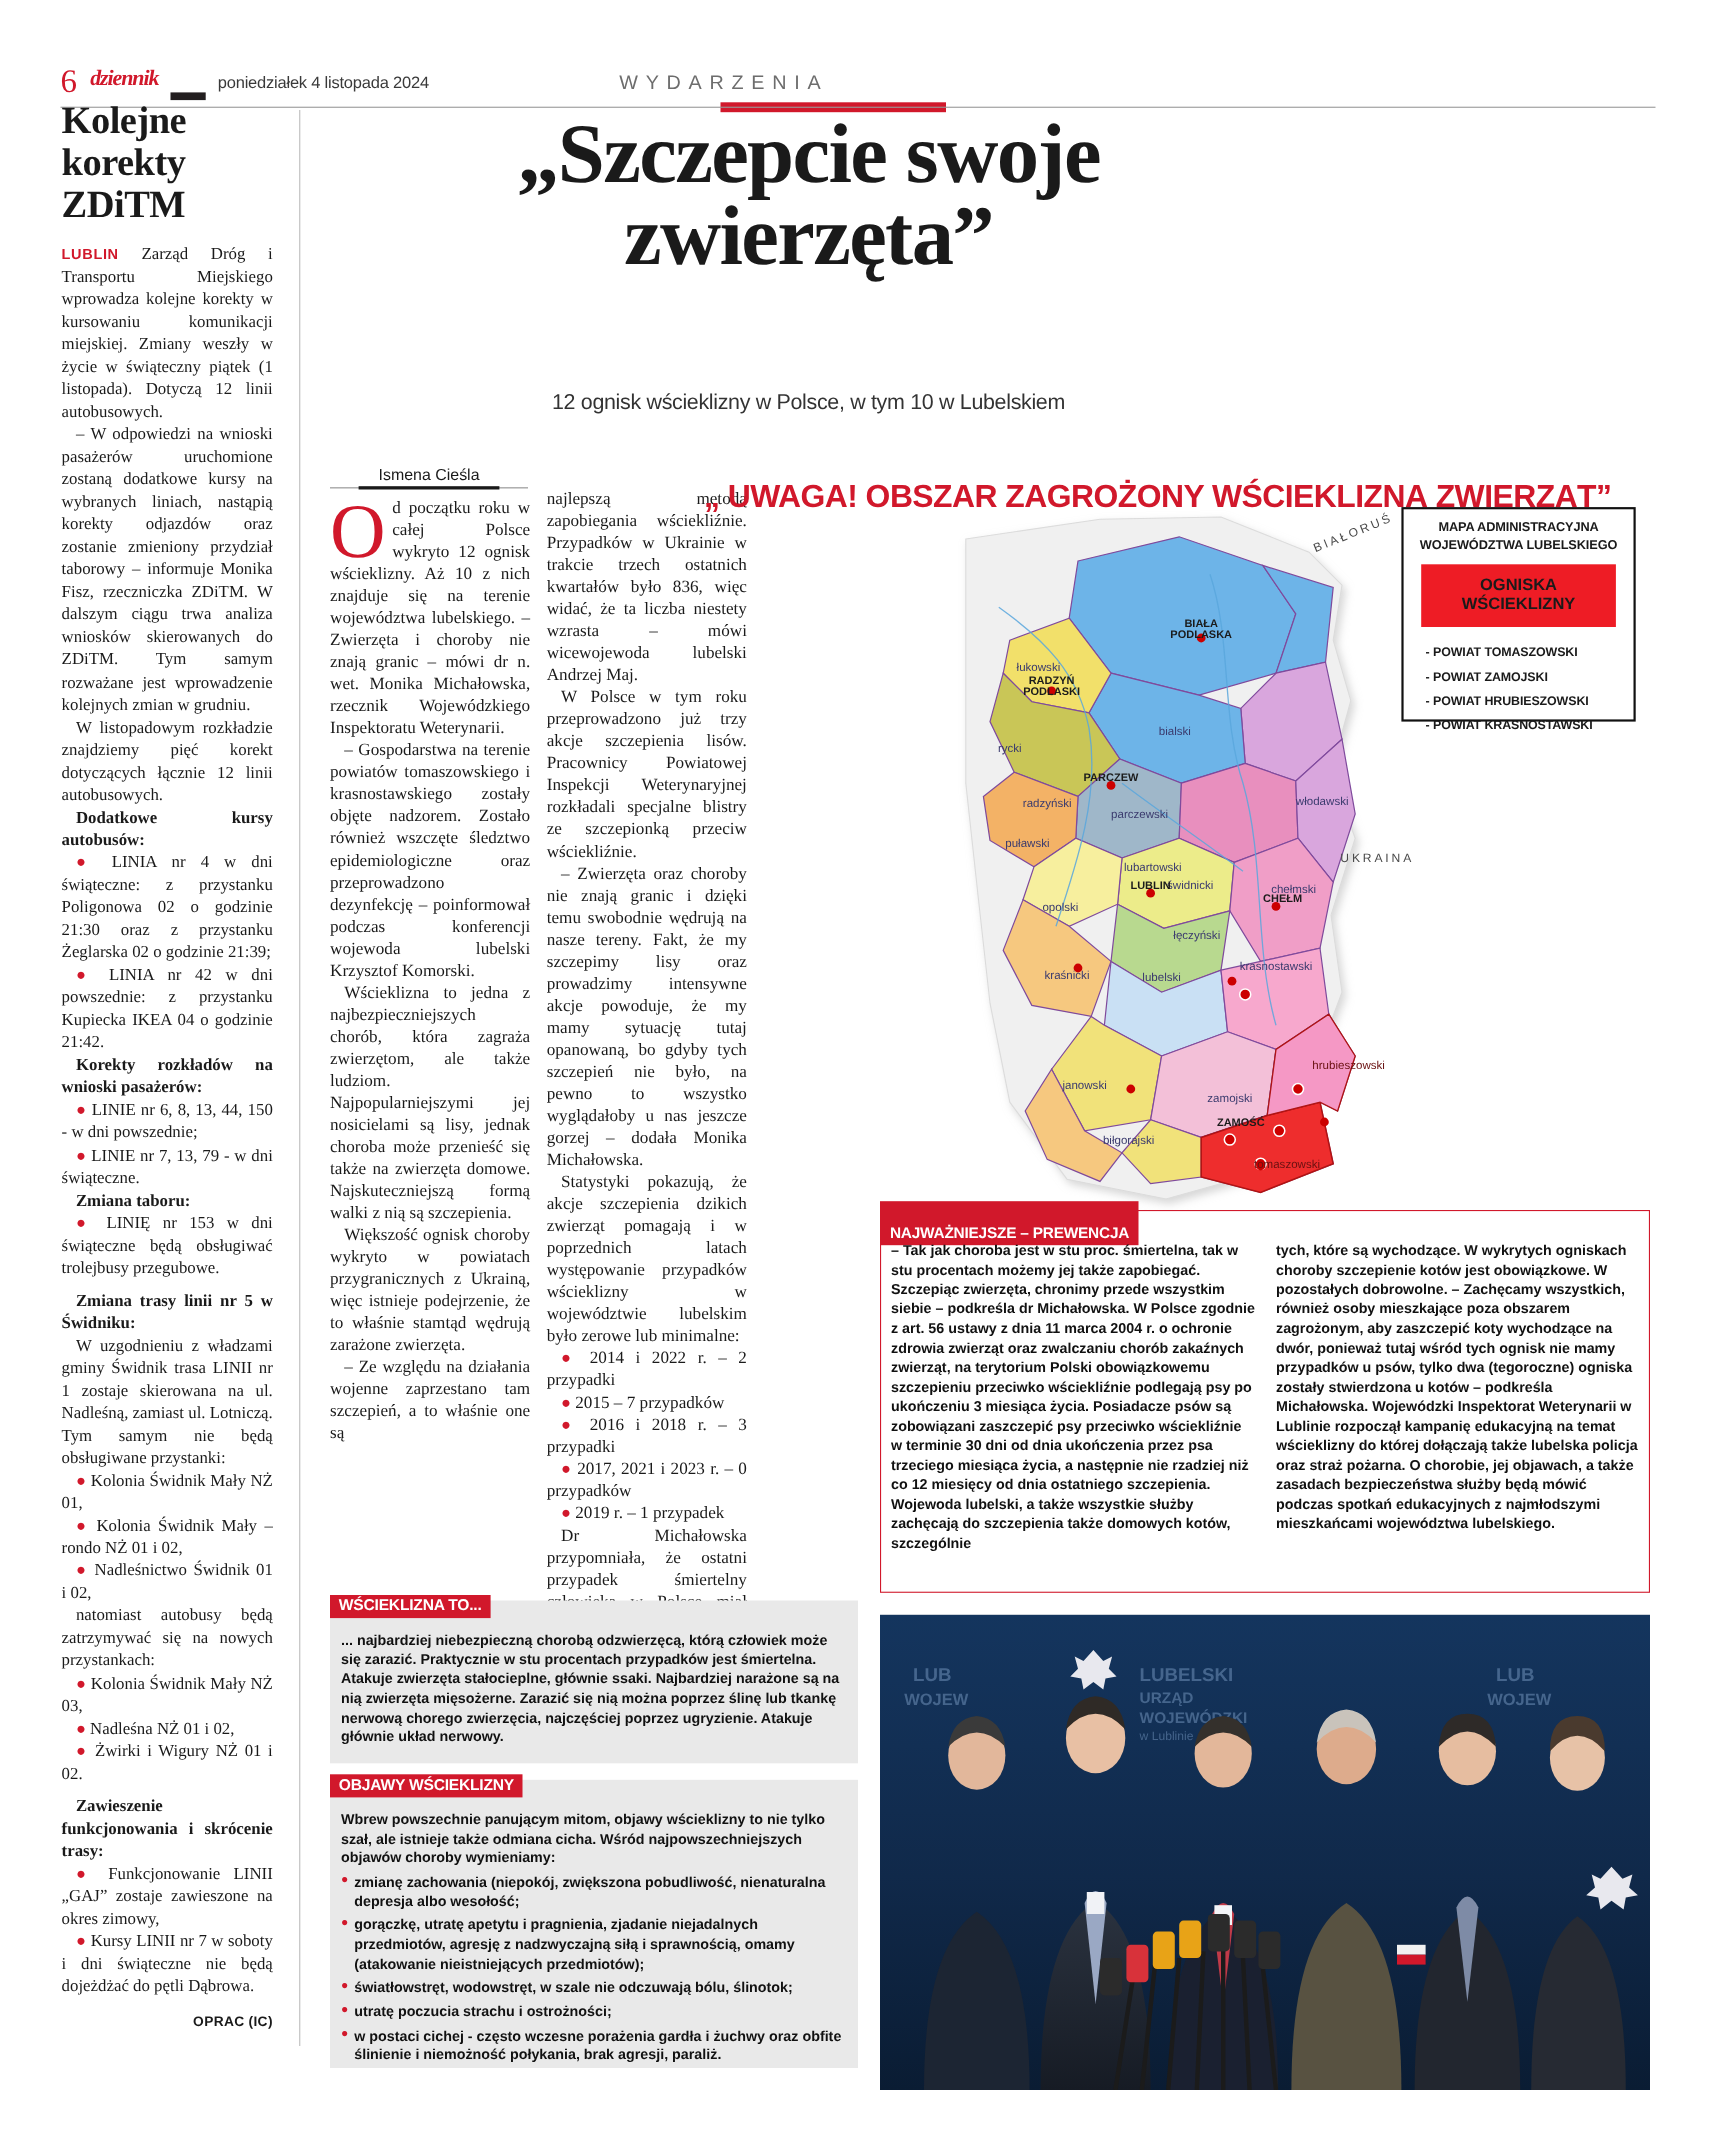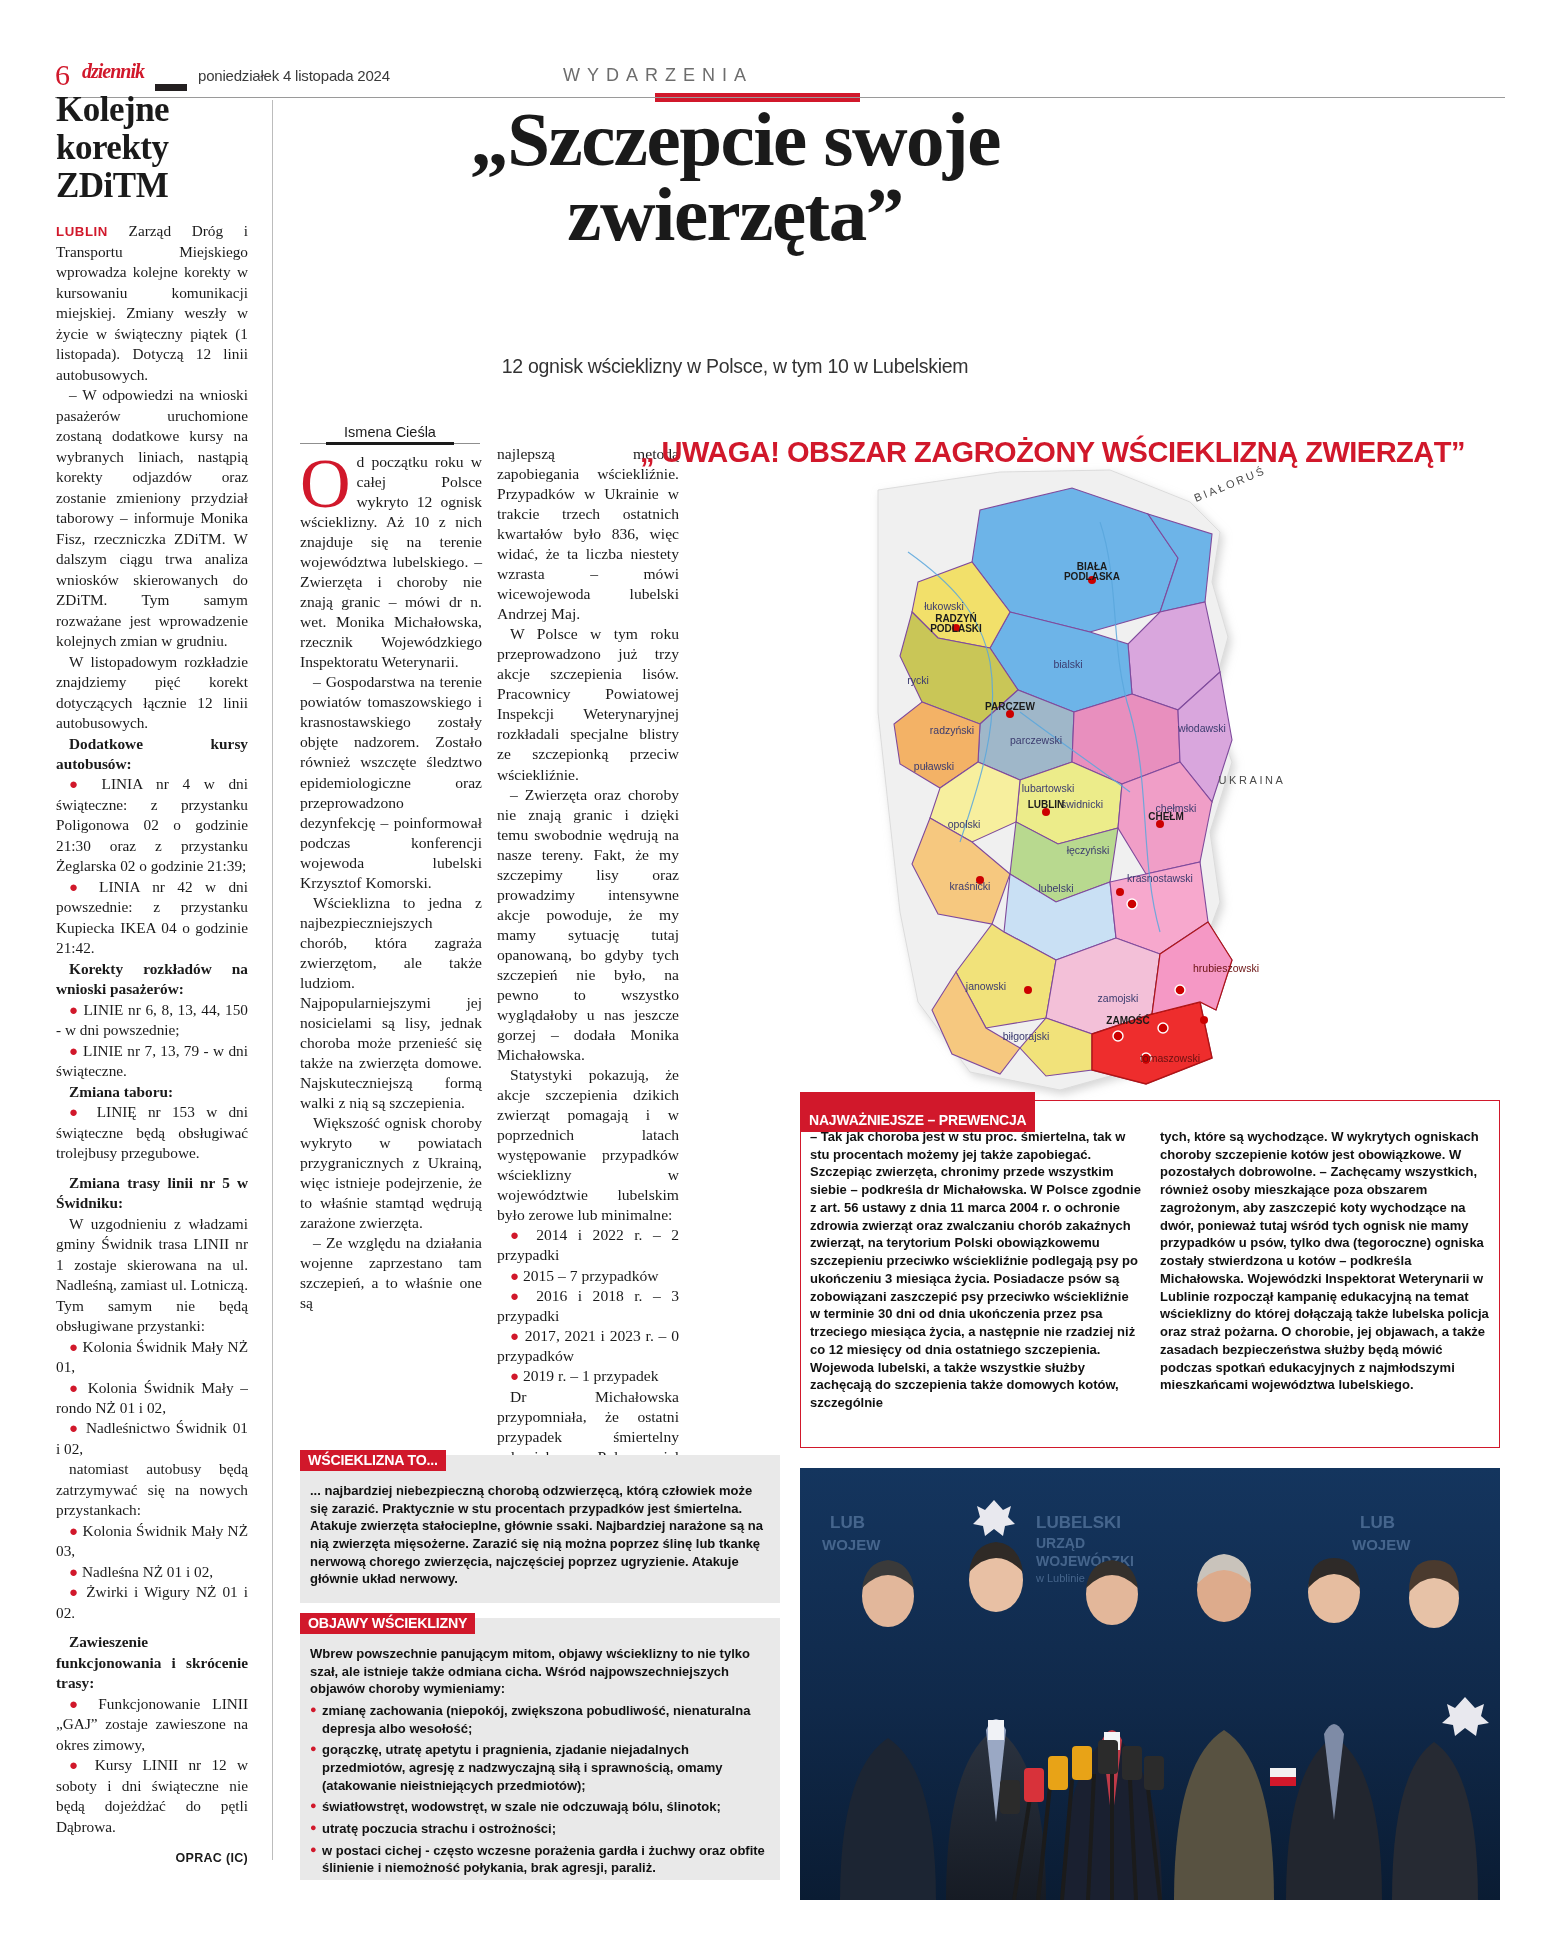--- a/index.html
+++ b/index.html
@@ -194,21 +194,21 @@
       <p class="bullet"><span class="bl">●</span> <span>Kolonia Świdnik Mały NŻ 01,</span></p>
       <p class="bullet"><span class="bl">●</span> <span>Kolonia Świdnik Mały – rondo NŻ 01 i 02,</span></p>
       <p class="bullet"><span class="bl">●</span> <span>Nadleśnictwo Świdnik 01 i 02,</span></p>
       <p>natomiast autobusy będą zatrzymywać się na nowych przystankach:</p>
       <p class="bullet"><span class="bl">●</span> <span>Kolonia Świdnik Mały NŻ 03,</span></p>
       <p class="bullet"><span class="bl">●</span> <span>Nadleśna NŻ 01 i 02,</span></p>
       <p class="bullet"><span class="bl">●</span> <span>Żwirki i Wigury NŻ 01 i 02.</span></p>
       <div class="lc-sep"></div>
       <p class="bold">Zawieszenie funkcjonowania i skrócenie trasy:</p>
       <p class="bullet"><span class="bl">●</span> <span>Funkcjonowanie LINII „GAJ” zostaje zawieszone na okres zimowy,</span></p>
-      <p class="bullet"><span class="bl">●</span> <span>Kursy LINII nr 12 w soboty i dni świąteczne nie będą dojeżdżać do pętli Dąbrowa.</span></p>
+      <p class="bullet"><span class="bl">●</span> <span>Kursy LINII nr 7 w soboty i dni świąteczne nie będą dojeżdżać do pętli Dąbrowa.</span></p>
       <div class="lc-opr">OPRAC (IC)</div>
     </div>
   </div>
 
   <div class="col-rule" style="left:272px; top:100px; height:1760px;"></div>
 
   <div class="headline">
     <div>„Szczepcie swoje</div>
     <div>zwierzęta”</div>
   </div>
@@ -342,20 +342,30 @@
         <text x="186" y="346" text-anchor="middle">LUBLIN</text>
         <text x="306" y="358" text-anchor="middle">CHEŁM</text>
         <text x="268" y="562" text-anchor="middle">ZAMOŚĆ</text>
       </g>
 
       <text x="336" y="40" font-family="Liberation Sans, sans-serif" font-size="11" fill="#4a4a4a" letter-spacing="2.6" transform="rotate(-22 336 40)">BIAŁORUŚ</text>
       <text x="392" y="322" font-family="Liberation Sans, sans-serif" font-size="11" fill="#4a4a4a" letter-spacing="2.6" text-anchor="middle">UKRAINA</text>
     </svg>
   </div>
 
+  <div class="legend-box">
+    <div class="legend-title">MAPA ADMINISTRACYJNA WOJEWÓDZTWA LUBELSKIEGO</div>
+    <div class="legend-red">OGNISKA WŚCIEKLIZNY</div>
+    <div class="legend-list">
+      <div>- POWIAT TOMASZOWSKI</div>
+      <div>- POWIAT ZAMOJSKI</div>
+      <div>- POWIAT HRUBIESZOWSKI</div>
+      <div>- POWIAT KRASNOSTAWSKI</div>
+    </div>
+  </div>
 
   <div class="prew-box"></div>
   <div class="prew-tab">NAJWAŻNIEJSZE – PREWENCJA</div>
   <div class="prew-cols">
     <div class="prew-col">– Tak jak choroba jest w stu proc. śmiertelna, tak w stu procentach możemy jej także zapobiegać. Szczepiąc zwierzęta, chronimy przede wszystkim siebie – podkreśla dr Michałowska.
 W Polsce zgodnie z art. 56 ustawy z dnia 11 marca 2004 r. o ochronie zdrowia zwierząt oraz zwalczaniu chorób zakaźnych zwierząt, na terytorium Polski obowiązkowemu szczepieniu przeciwko wściekliźnie podlegają psy po ukończeniu 3 miesiąca życia. Posiadacze psów są zobowiązani zaszczepić psy przeciwko wściekliźnie w terminie 30 dni od dnia ukończenia przez psa trzeciego miesiąca życia, a następnie nie rzadziej niż co 12 miesięcy od dnia ostatniego szczepienia. Wojewoda lubelski, a także wszystkie służby zachęcają do szczepienia także domowych kotów, szczególnie</div>
     <div class="prew-col">tych, które są wychodzące. W wykrytych ogniskach choroby szczepienie kotów jest obowiązkowe. W pozostałych dobrowolne.
 – Zachęcamy wszystkich, również osoby mieszkające poza obszarem zagrożonym, aby zaszczepić koty wychodzące na dwór, ponieważ tutaj wśród tych ognisk nie mamy przypadków u psów, tylko dwa (tegoroczne) ogniska zostały stwierdzona u kotów – podkreśla Michałowska.
 Wojewódzki Inspektorat Weterynarii w Lublinie rozpoczął kampanię edukacyjną na temat wścieklizny do której dołączają także lubelska policja oraz straż pożarna. O chorobie, jej objawach, a także zasadach bezpieczeństwa służby będą mówić podczas spotkań edukacyjnych z najmłodszymi mieszkańcami województwa lubelskiego.</div>
   </div>

